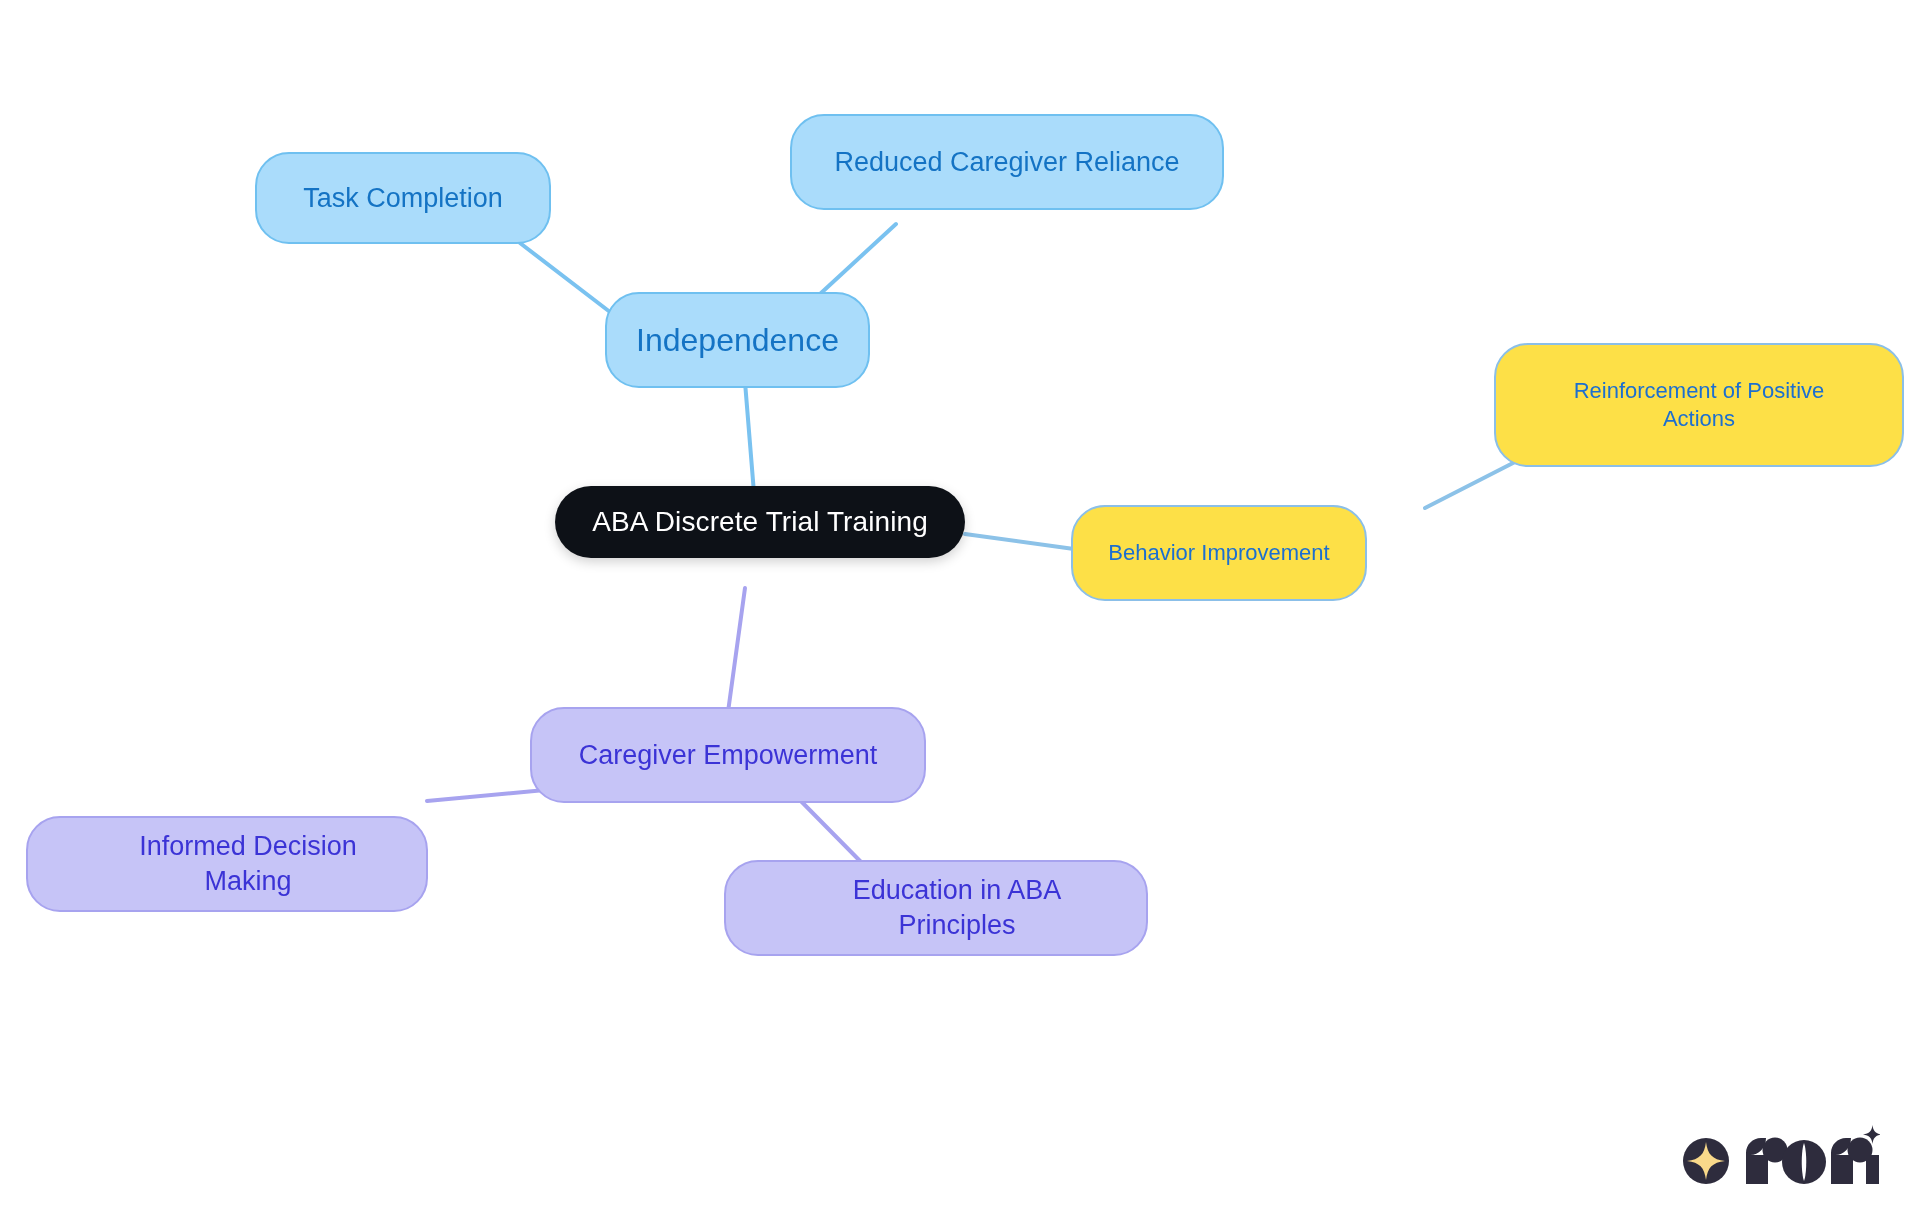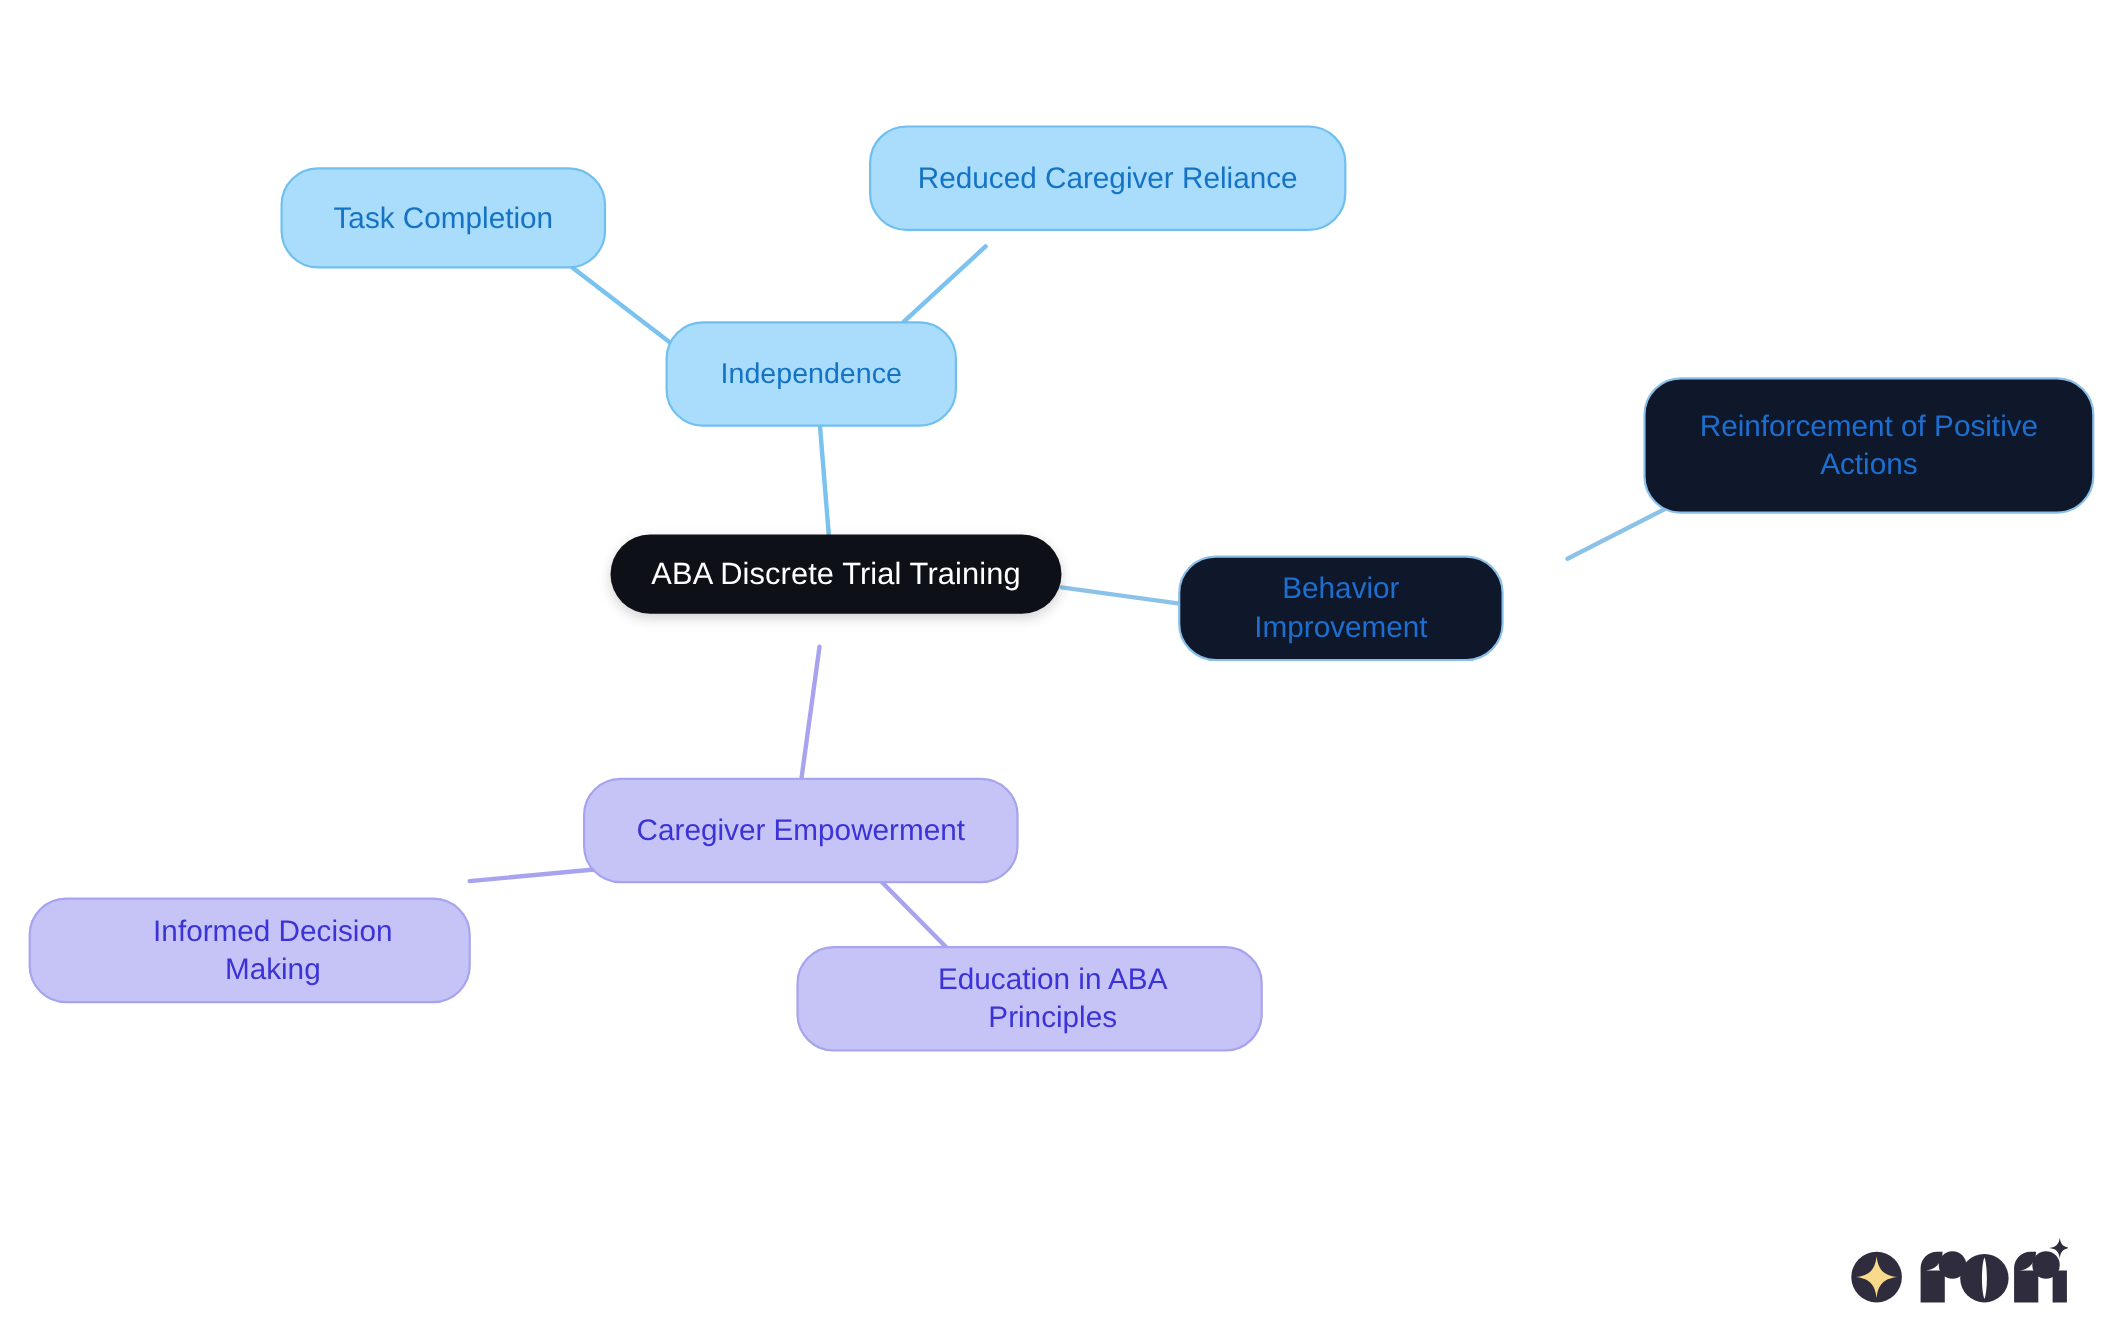--- a/index.html
+++ b/index.html
@@ -55,35 +55,35 @@
     border-radius: 38px;
     font-size: 28px;
     letter-spacing: .1px;
     box-shadow: 0 4px 12px rgba(0,0,0,.18);
   }
 
   .node-branch-blue {
     background: #aadcfb;
     border: 2px solid #6fc0f0;
     color: #1473c4;
-    font-size: 26px;
+    font-size: 32px;
   }
 
   .node-leaf-blue {
     background: #aadcfb;
     border: 2px solid #6fc0f0;
     color: #1473c4;
     font-size: 27px;
   }
 
   .node-leaf-paleblue {
-    background: #0f172a;
+    background: #fde047;
     border: 2px solid #8bbfe8;
     color: #1c6fd0;
-    font-size: 27px;
+    font-size: 22px;
   }
 
   .node-branch-purple {
     background: #c6c4f7;
     border: 2px solid #a7a3ef;
     color: #3b33d6;
     font-size: 27px;
     align-items: center;
   }
 

